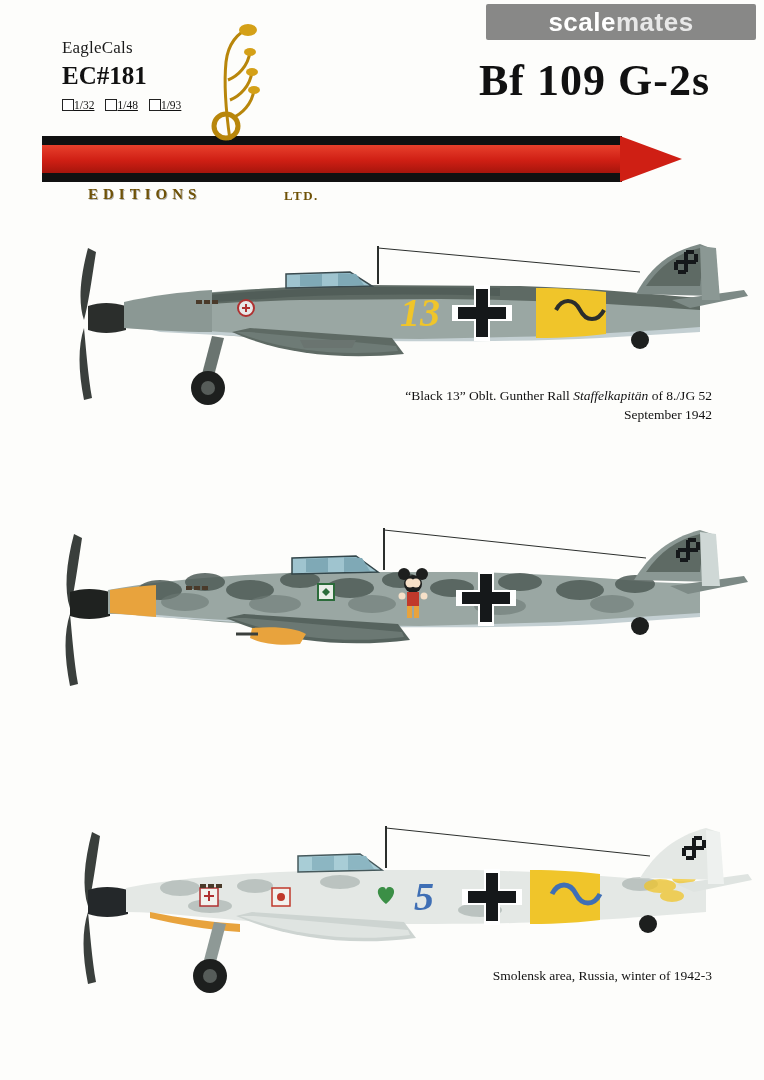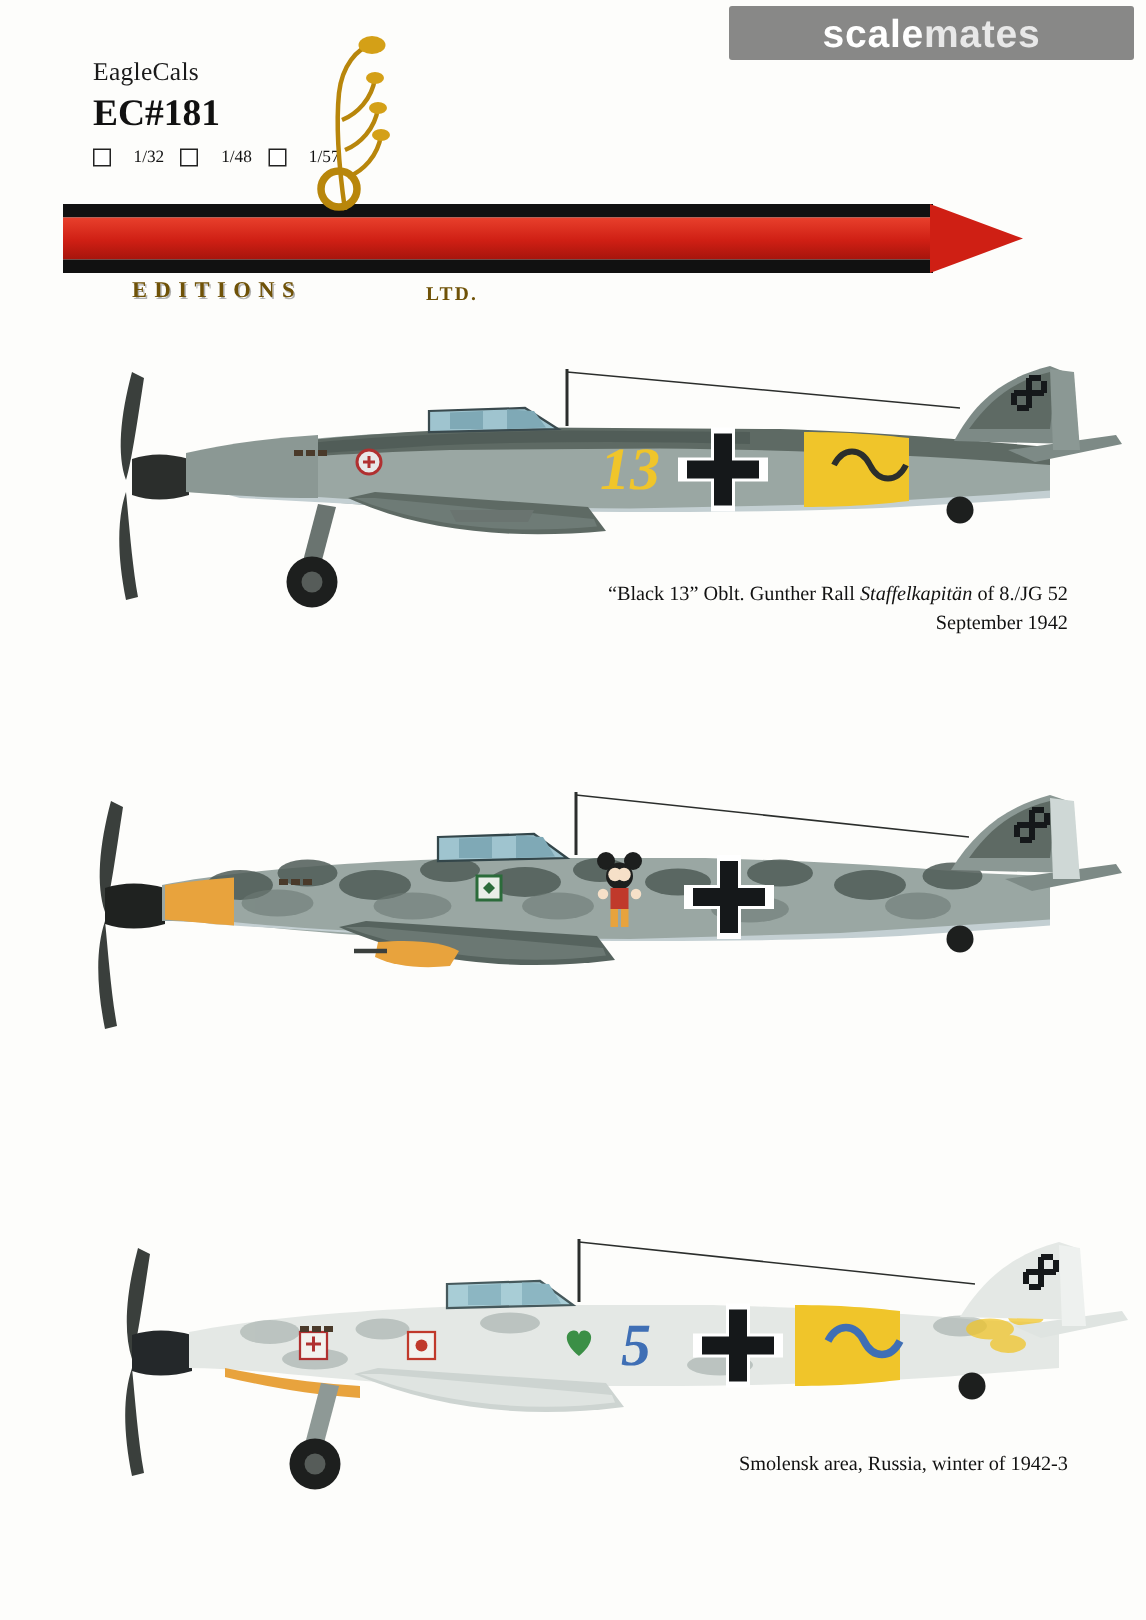--- a/index.html
+++ b/index.html
@@ -73,23 +73,24 @@
   }
   .scales {
     margin-top: 9px;
     display: flex;
     gap: 11px;
     align-items: center;
   }
   .scale-opt {
     display: flex;
     align-items: flex-end;
-    gap: 15px;
+    gap: 0;
     font-size: 11.5px;
     font-family: "Liberation Serif", serif;
+    text-decoration: underline;
   }
   .checkbox {
     width: 10px;
     height: 10px;
     border: 1px solid #222;
     background: #fff;
     display: inline-block;
   }
 
   
@@ -240,25 +241,26 @@
         <label class="scale-opt">
           <span class="checkbox"></span>
           <span>1/32</span>
         </label>
         <label class="scale-opt">
           <span class="checkbox"></span>
           <span>1/48</span>
         </label>
         <label class="scale-opt">
           <span class="checkbox"></span>
-          <span>1/57</span>
+          <span>1/93</span>
         </label>
       </div>
     </div>
 
+    <div class="title">Bf 109 G-2s</div>
 
     <div class="arrow-band">
       <div class="band-top-shade"></div>
       <div class="arrow-body"></div>
       <div class="band-bottom-shade"></div>
       <div class="arrow-head"></div>
     </div>
 
     <div class="plume">
       <svg width="72" height="120" viewBox="0 0 72 120">

